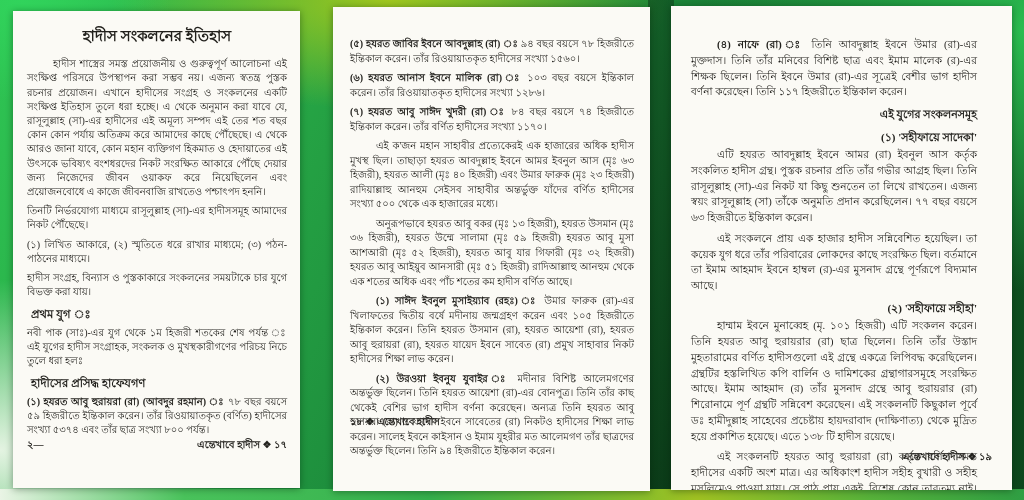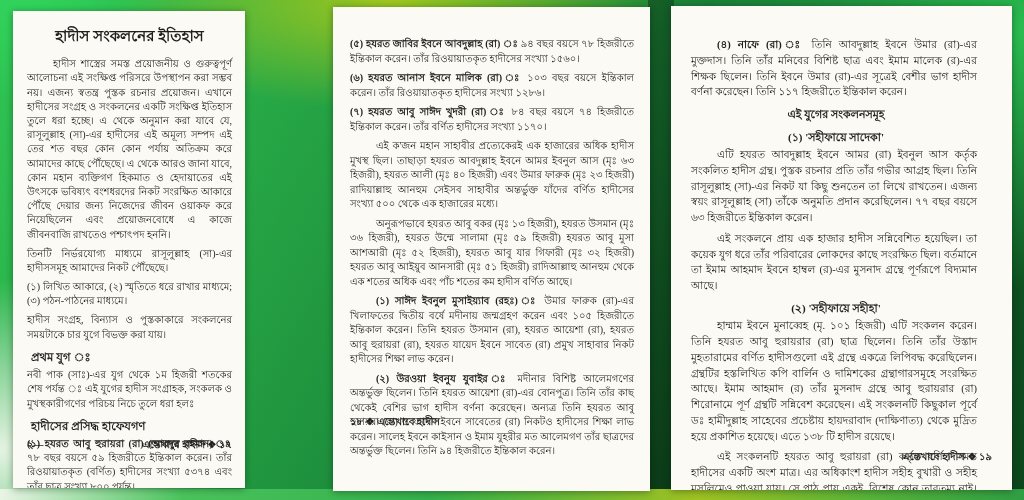--- a/index.html
+++ b/index.html
@@ -22,27 +22,27 @@
   .bottom-band {
     position:absolute; left:0; bottom:0; width:1024px; height:11px;
     background:linear-gradient(90deg,#e9f4e5 0%,#49c25b 18%,#35b04c 42%,#9fc122 68%,#57b23a 85%,#2f9e43 100%);
   }
 
   .page {
     position:absolute; background:#fbfaf5; color:#201f1b;
     box-shadow:0 1px 7px rgba(0,25,8,.4); overflow:hidden;
     text-align:justify;
   }
-  .page-l { left:13px;  top:11px; width:232px; height:477px; padding:13px 13px 0 14px; font-size:10px;   line-height:1.42; }
+  .page-l { left:13px;  top:11px; width:287px; height:477px; padding:13px 13px 0 14px; font-size:10px;   line-height:1.42; }
   .page-m { left:333px; top:7px;  width:317px; height:484px; padding:30px 16px 7px 17px; font-size:10px;   line-height:1.45; }
   .page-r { left:671px; top:6px;  width:341px; height:484px; padding:31px 35px 0 20px; font-size:10.5px; line-height:1.5; }
 
   .title { text-align:center; font-weight:bold; font-size:15px; margin:2px 0 10px; }
   .hd    { font-weight:bold; font-size:11.5px; margin:7px 4px 3px; text-align:left; }
-  .hd2   { font-weight:bold; font-size:11px; margin:6px 0 2px 4px; text-align:center; }
+  .hd2   { font-weight:bold; font-size:11px; margin:6px 0 2px 4px; text-align:right; }
   p.blk  { margin-bottom:5px; }
   .ind   { text-indent:26px; }
   b.lead { font-weight:bold; }
 
   .foot-row { position:absolute; left:14px; right:13px; bottom:36px;
               display:flex; justify-content:space-between; align-items:center;
               font-size:10px; font-weight:bold; text-align:left; }
   .foot-m { position:absolute; left:17px; bottom:62px; font-size:10px; font-weight:bold; }
   .foot-r { position:absolute; right:20px; bottom:26px; font-size:10px; font-weight:bold; }
 </style>

